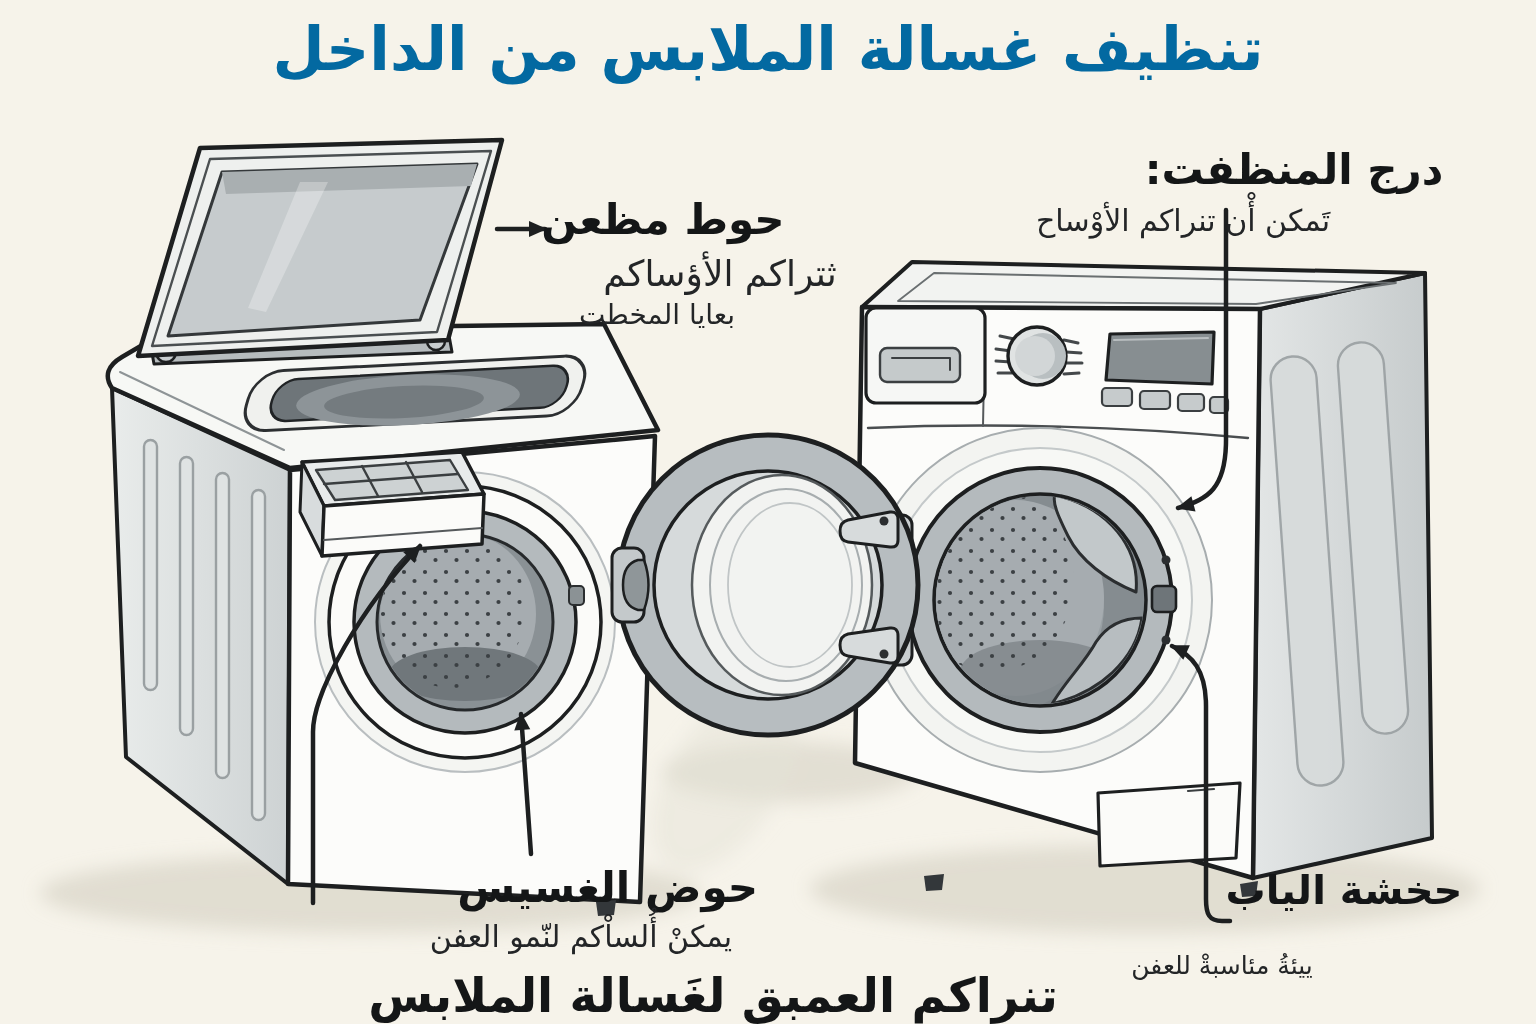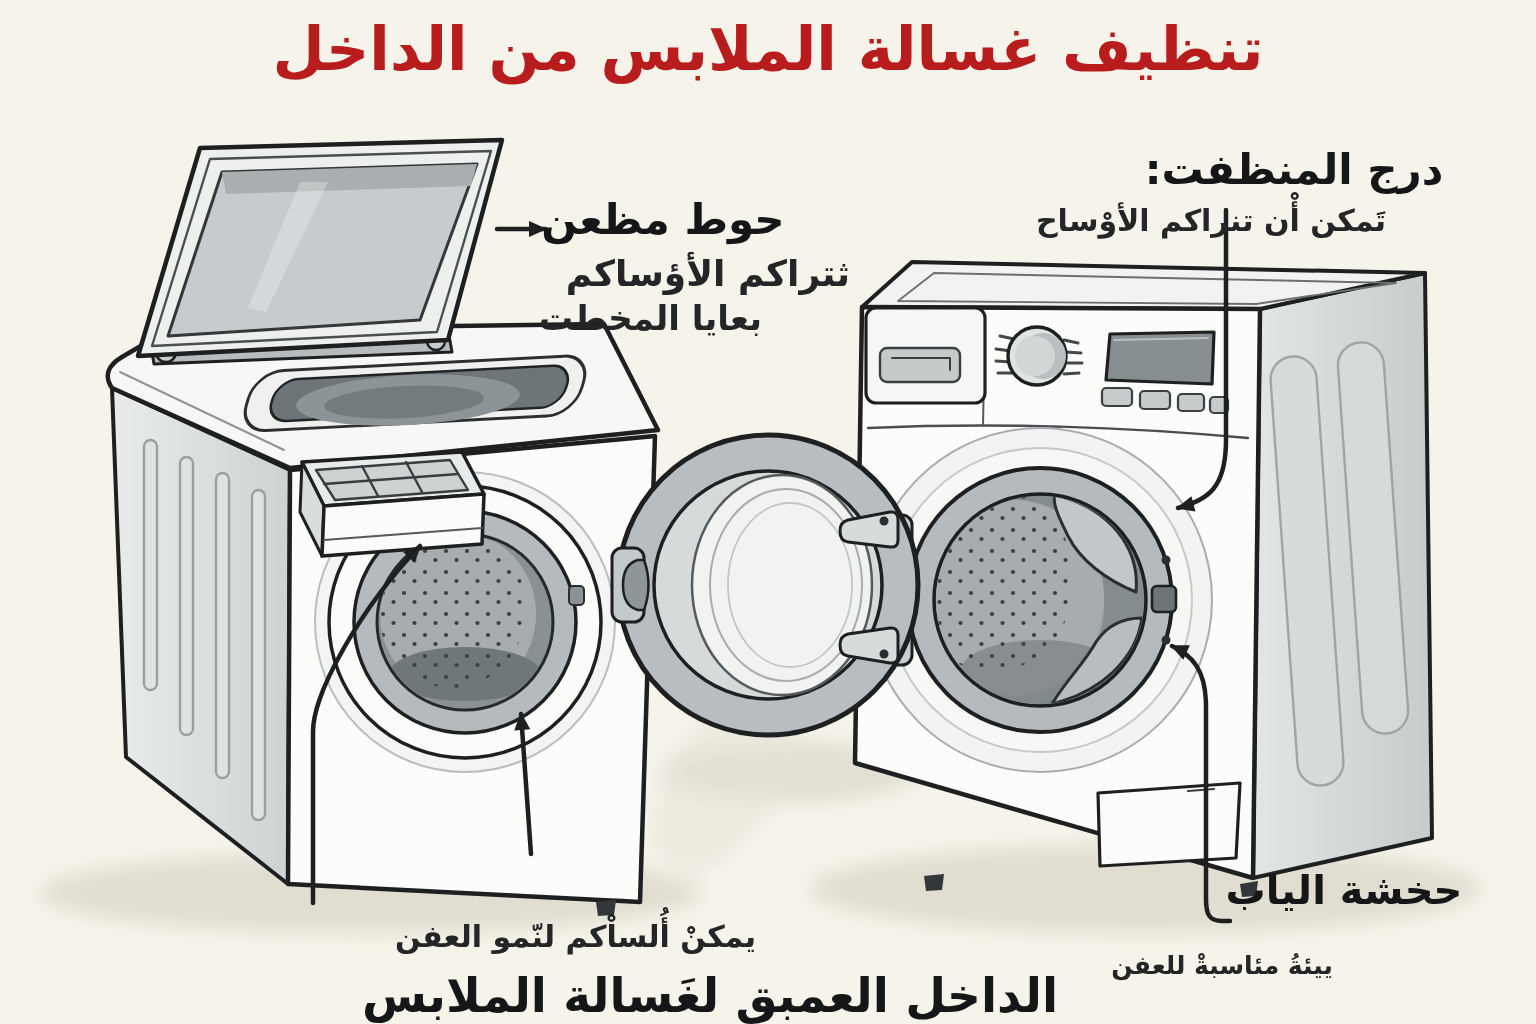--- a/index.html
+++ b/index.html
@@ -6,25 +6,25 @@
     --background:#f6f3ea; --ink:#1d1f20; --machine-white:#fcfcfa;
     --panel-gray:#d9dddd; --ring-gray:#b4babd; --drum-gray:#a6acb0; --display-gray:#878e91;
   }
   *{margin:0;padding:0;box-sizing:border-box}
   html,body{width:1536px;height:1024px;overflow:hidden}
   body{background:var(--background);font-family:"DejaVu Sans","Liberation Sans",sans-serif;color:var(--ink);position:relative}
   .stage{position:absolute;inset:0;width:1536px;height:1024px}
   svg.illu{position:absolute;inset:0}
   .lbl{position:absolute;direction:rtl;text-align:center;color:#141617;line-height:1.12;white-space:nowrap}
   .lbl.h{font-weight:700;letter-spacing:-.5px}
-  .lbl.s{font-weight:700;color:#232527}
-  #title{left:0;right:0;top:16px;font-size:60px;font-weight:700;text-align:center;color:#b91c1c}
+  .lbl.s{font-weight:400;color:#232527}
+  #title{left:0;right:0;top:16px;font-size:60px;font-weight:700;text-align:center;color:#0369a1}
   #lid-h{left:528px;top:196px;width:270px;font-size:42px}
   #lid-l1{left:590px;top:254px;width:260px;font-size:36px}
-  #lid-l2{left:552px;top:299px;width:210px;font-size:34px}
+  #lid-l2{left:552px;top:299px;width:210px;font-size:28px}
   #disp-h{left:1106px;top:146px;width:376px;font-size:42px;text-align:center}
   #disp-l1{left:1036px;top:204px;width:412px;font-size:30px;text-align:left}
   #tub-h{left:468px;top:864px;width:290px;font-size:42px}
   #tub-l1{left:406px;top:920px;width:350px;font-size:30px}
   #gsk-h{left:1216px;top:868px;width:256px;font-size:40px}
   #gsk-l1{left:1088px;top:952px;width:268px;font-size:25px}
   #footer{left:368px;top:970px;width:690px;font-size:47px;font-weight:700}
 </style>
 </head>
 <body>
@@ -219,19 +219,20 @@
 
   <div id="title" class="lbl" dir="rtl">تنظيف غسالة الملابس من الداخل</div>
 
   <div id="lid-h" class="lbl h" dir="rtl">حوط مظعن</div>
   <div id="lid-l1" class="lbl s" dir="rtl">ثتراكم الأؤساكم</div>
   <div id="lid-l2" class="lbl s" dir="rtl">بعايا المخطت</div>
 
   <div id="disp-h" class="lbl h" dir="rtl">درج المنظفت:</div>
   <div id="disp-l1" class="lbl s" dir="rtl">تَمكن أْن تنراكم الأوْساح</div>
 
+  <div id="tub-h" class="lbl h" dir="rtl">حوض الغسيس</div>
   <div id="tub-l1" class="lbl s" dir="rtl">يمكنْ أُلساْكم لنّمو العفن</div>
 
   <div id="gsk-h" class="lbl h" dir="rtl">حخشة الياب</div>
   <div id="gsk-l1" class="lbl s" dir="rtl">ييئةُ مئاسبةْ للعفن</div>
 
-  <div id="footer" class="lbl h" dir="rtl">الداخل العمبق لغَسالة الملابس</div>
+  <div id="footer" class="lbl h" dir="rtl">تنراكم العمبق لغَسالة الملابس</div>
 </div>
 
 </body></html>

